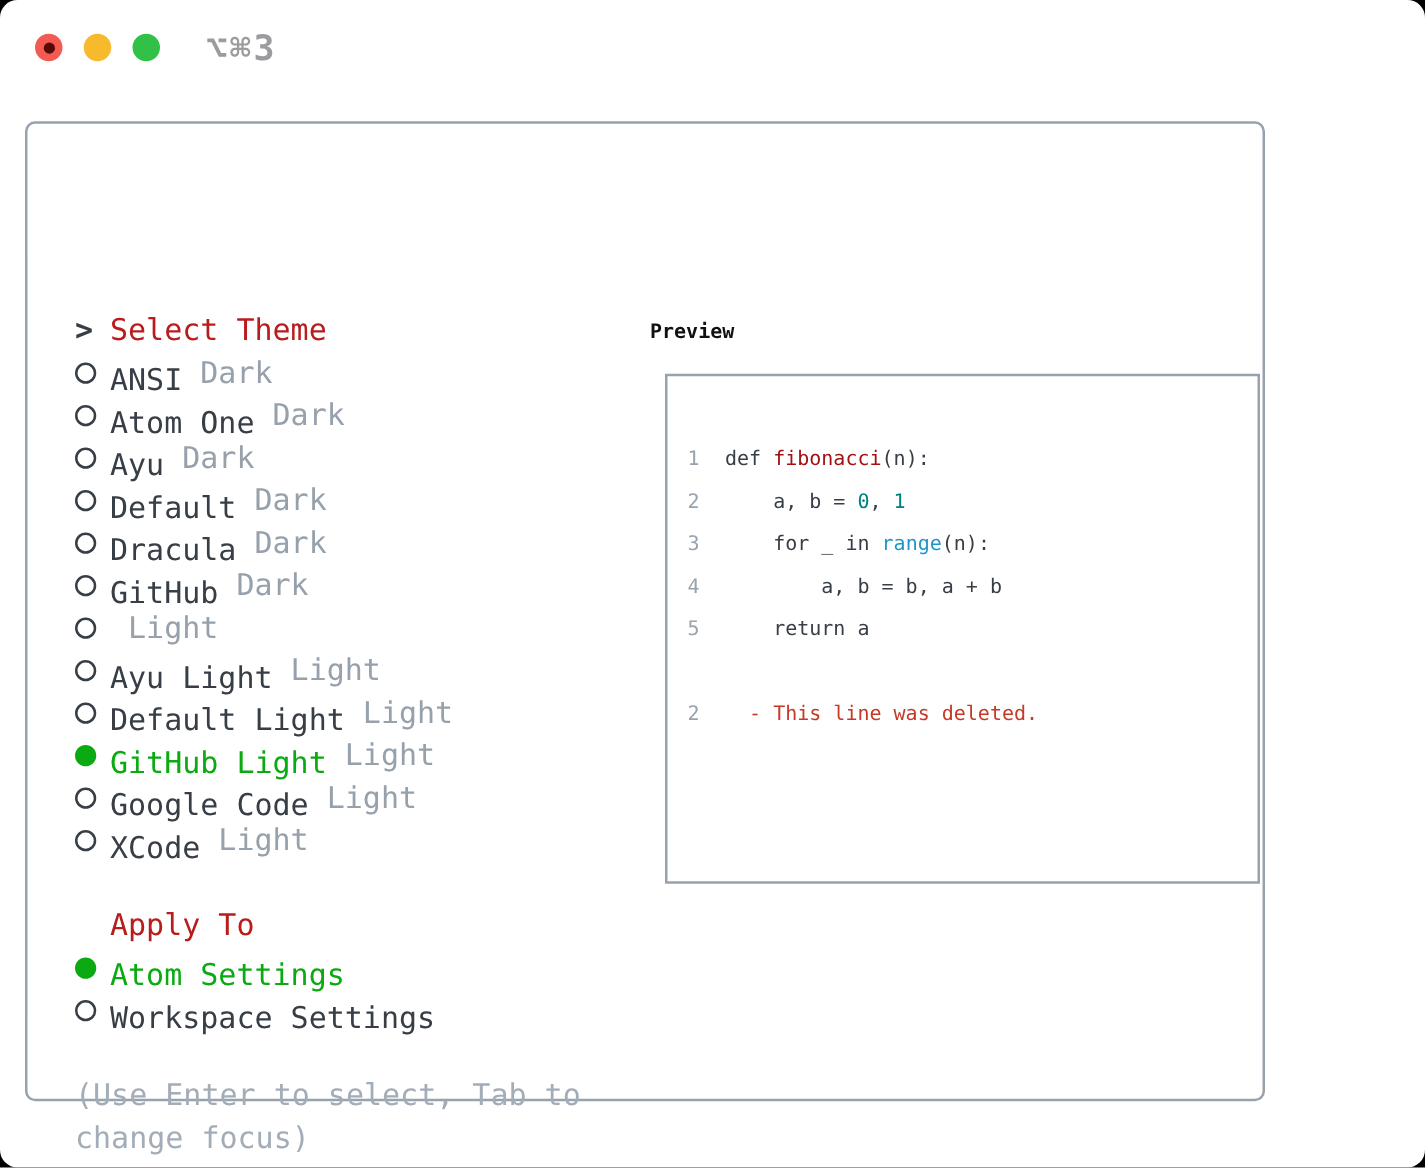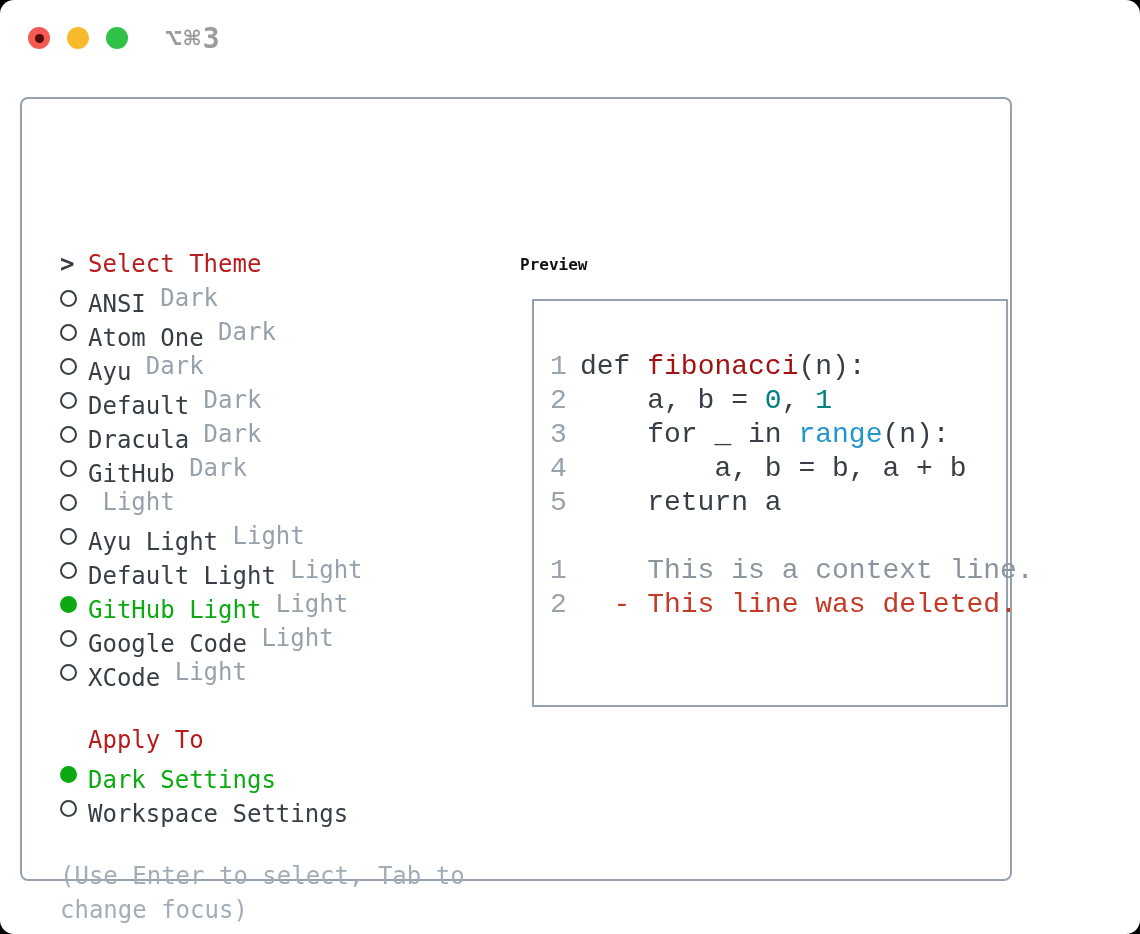--- a/index.html
+++ b/index.html
@@ -63,21 +63,21 @@
     font-size:16px;font-weight:bold;color:#111;
   }
   .preview-box{
     position:absolute;left:510px;top:200px;width:476px;height:408px;
     box-sizing:border-box;
     border:2px solid var(--border-gray);
     background:#fff;
   }
   .code-area{
     position:absolute;left:16px;top:49px;right:0;
-    font-size:28px;line-height:34px;font-family:Liberation Mono, monospace;
+    font-size:16px;line-height:34px;
   }
   .cline{height:34px;white-space:pre;}
   .blankline{height:34px;}
   .ln{display:inline-block;width:30px;color:var(--line-number-gray);}
   .s-plain{color:var(--text-dark);}
   .s-func{color:var(--func-red);}
   .s-num{color:var(--number-teal);}
   .s-builtin{color:var(--builtin-blue);}
   .s-context{color:var(--context-gray);}
   .s-deleted{color:var(--deleted-red);}
@@ -117,38 +117,37 @@
           <div class="row"><span class="marker"><span class="radio"></span></span><span class="item-name">XCode</span><span class="variant">Light</span></div>
         </div>
 
       <div class="row"></div>
 
       <div class="row">
         <span class="marker"></span>
         <span class="hdr">Apply To</span>
       </div>
       <div id="apply-items">
-          <div class="row"><span class="marker"><span class="radio selected"></span></span><span class="item-name selected">Dark Settings</span></div>
+          <div class="row"><span class="marker"><span class="radio selected"></span></span><span class="item-name selected">Atom Settings</span></div>
           <div class="row"><span class="marker"><span class="radio"></span></span><span class="item-name">Workspace Settings</span></div>
         </div>
 
       <div class="row"></div>
 
       <div class="row hint">(Use Enter to select, Tab to</div>
       <div class="row hint">change focus)</div>
     </div>
 
     <div class="preview-title">Preview</div>
     <div class="preview-box">
       <div class="code-area" id="code-area">
           <div class="cline"><span class="ln">1</span><span class="s-plain">def </span><span class="s-func">fibonacci</span><span class="s-plain">(n):</span></div>
           <div class="cline"><span class="ln">2</span><span class="s-plain">    a, b = </span><span class="s-num">0</span><span class="s-plain">, </span><span class="s-num">1</span></div>
           <div class="cline"><span class="ln">3</span><span class="s-plain">    for _ in </span><span class="s-builtin">range</span><span class="s-plain">(n):</span></div>
           <div class="cline"><span class="ln">4</span><span class="s-plain">        a, b = b, a + b</span></div>
           <div class="cline"><span class="ln">5</span><span class="s-plain">    return a</span></div>
           <div class="blankline"></div>
-          <div class="cline"><span class="ln">1</span><span class="s-context">    This is a context line.</span></div>
           <div class="cline"><span class="ln">2</span><span class="s-deleted">  - This line was deleted.</span></div>
         </div>
     </div>
 
   </div>
 </div>
 
 </body></html>

